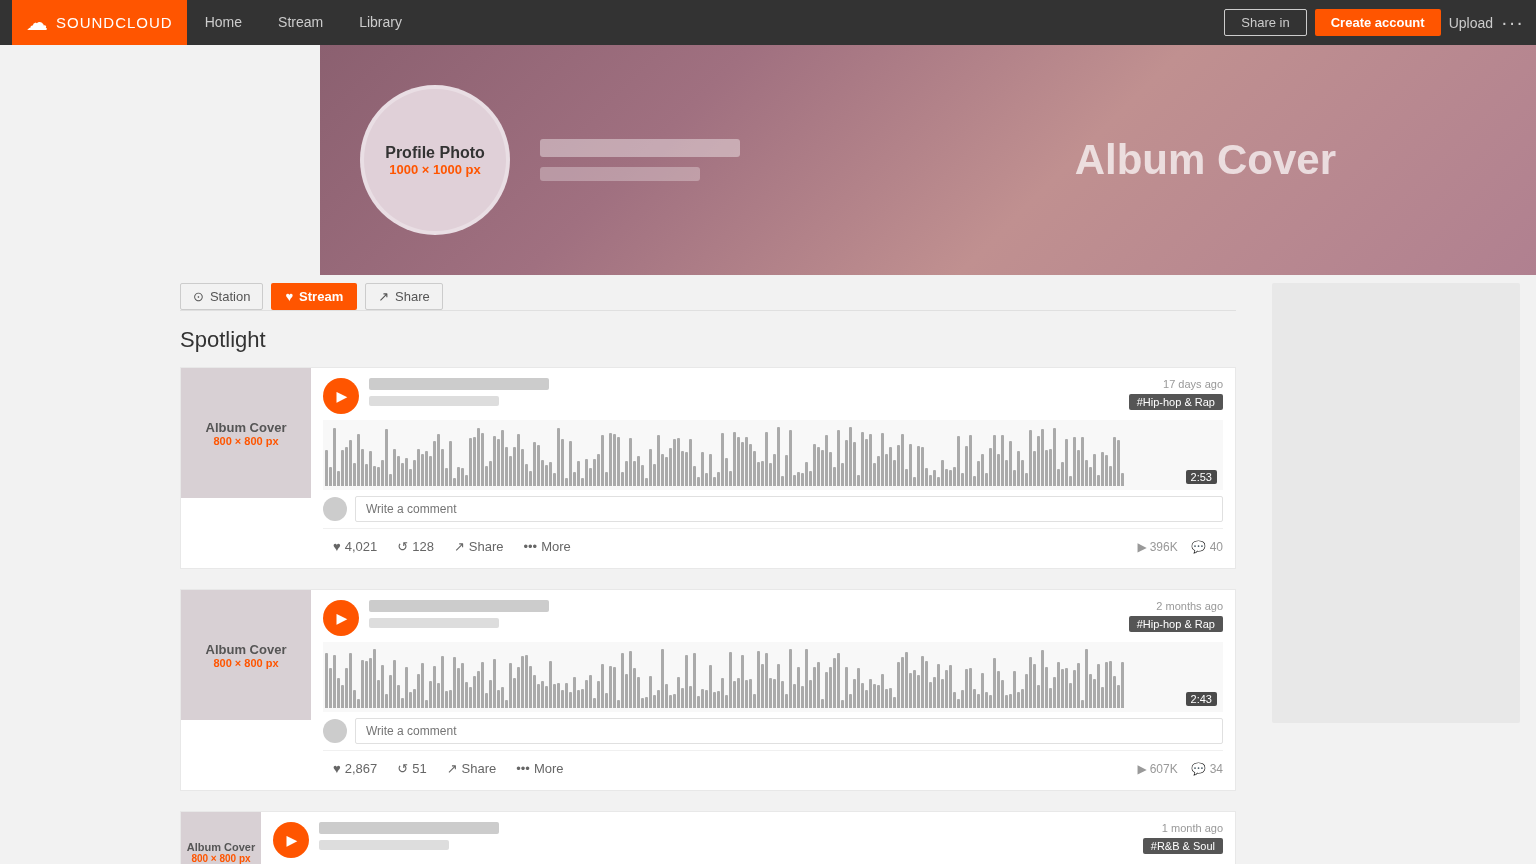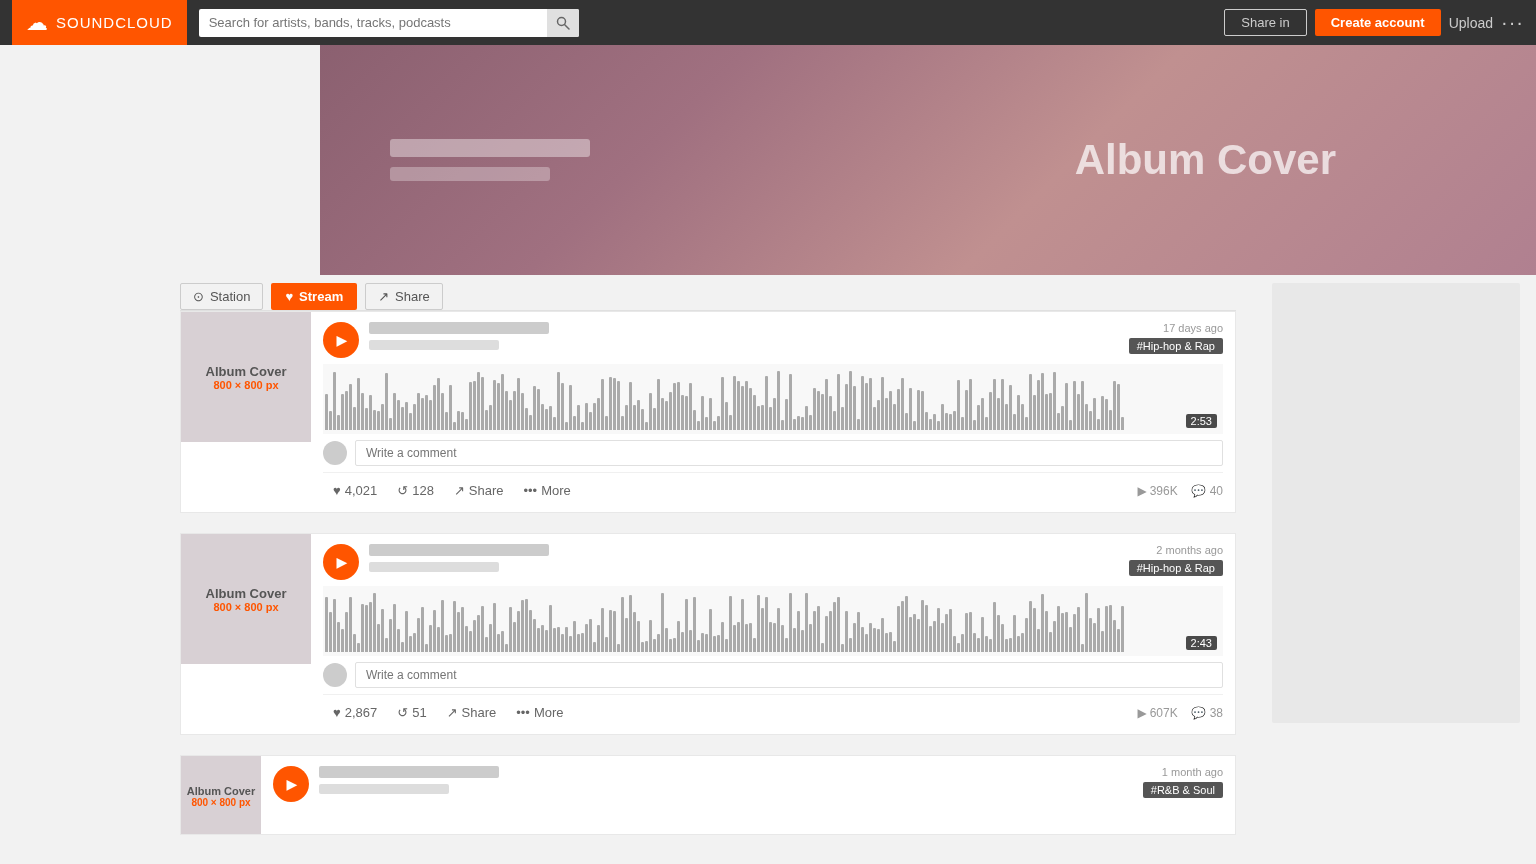--- a/index.html
+++ b/index.html
@@ -202,47 +202,53 @@
     }
   </style>
 </head>
 <body>
 
 <nav class="navbar">
   <div class="navbar-logo">
     <span class="navbar-logo-icon">☁</span>
     <span class="navbar-logo-text">SOUNDCLOUD</span>
   </div>
-  <div class="search-bar">
-    <input type="text" placeholder="Search for artists, bands, tracks, podcasts" style="">
-    <button class="search-icon-btn">
-      <svg width="14" height="14" viewBox="0 0 14 14">
-        <circle cx="5.5" cy="5.5" r="4" fill="none" stroke="#666" stroke-width="1.5"></circle>
-        <line x1="8.5" y1="8.5" x2="13" y2="13" stroke="#666" stroke-width="1.5" stroke-linecap="round"></line>
-      </svg>
-    </button>
+  <div class="nav-links">
+    <div class="nav-link">
+      <span>Home</span>
+    </div>
+    <div class="nav-link">
+      <span>Stream</span>
+    </div>
+    <div class="nav-link">
+      <span>Library</span>
+    </div>
   </div>
   <div class="nav-actions">
     <button class="btn-signin">
       <span>Share in</span>
     </button>
     <button class="btn-create">
       <span>Create account</span>
     </button>
     <span class="upload-link">
       <span>Upload</span>
     </span>
     <span class="more-dots">···</span>
   </div>
 </nav>
 
 <div style="display:flex;">
   <div class="left-rail"></div>
   <div class="hero" style="flex:1;">
     <div class="hero-inner">
+      <div class="profile-photo-circle">
+        <span class="profile-photo-title">Profile Photo</span>
+        <span class="profile-photo-dim">1000 × 1000 px</span>
+      </div>
       <div class="profile-info">
         <div class="profile-name-bar"></div>
         <div class="profile-sub-bar"></div>
       </div>
       <div class="album-cover-label">
         <div class="album-cover-title">Album Cover</div>
       </div>
     </div>
   </div>
 </div>
@@ -262,20 +268,21 @@
           <span>♥</span>
           <span>Stream</span>
         </button>
         <button class="btn-share">
           <span>↗</span>
           <span>Share</span>
         </button>
       </div>
     </div>
 
+    <h2 class="spotlight-title">Spotlight</h2>
 
     <div class="track-card">
       <div class="track-thumb" style="width:130px;height:130px;">
         <span class="track-thumb-title">Album Cover</span>
         <span class="track-thumb-dim">800 × 800 px</span>
       </div>
       <div class="track-content">
         <div class="track-top">
           <button class="play-btn">
             <span class="play-icon">▶</span>
@@ -780,21 +787,21 @@
             <span class="action-icon">•••</span>
             <span>More</span>
           </button>
           <div class="stats-right">
             <span class="stat-item">
               <span>▶</span>
               <span>607K</span>
             </span>
             <span class="stat-item">
               <span>💬</span>
-              <span>38</span>
+              <span>34</span>
             </span>
           </div>
         </div>
       </div>
     </div>
 
     <div class="track-card" style="height:80px;overflow:hidden;">
       <div class="track-thumb" style="width:80px;height:80px;">
         <span class="track-thumb-title" style="font-size:11px;">Album Cover</span>
         <span class="track-thumb-dim" style="font-size:10px;">800 × 800 px</span>

